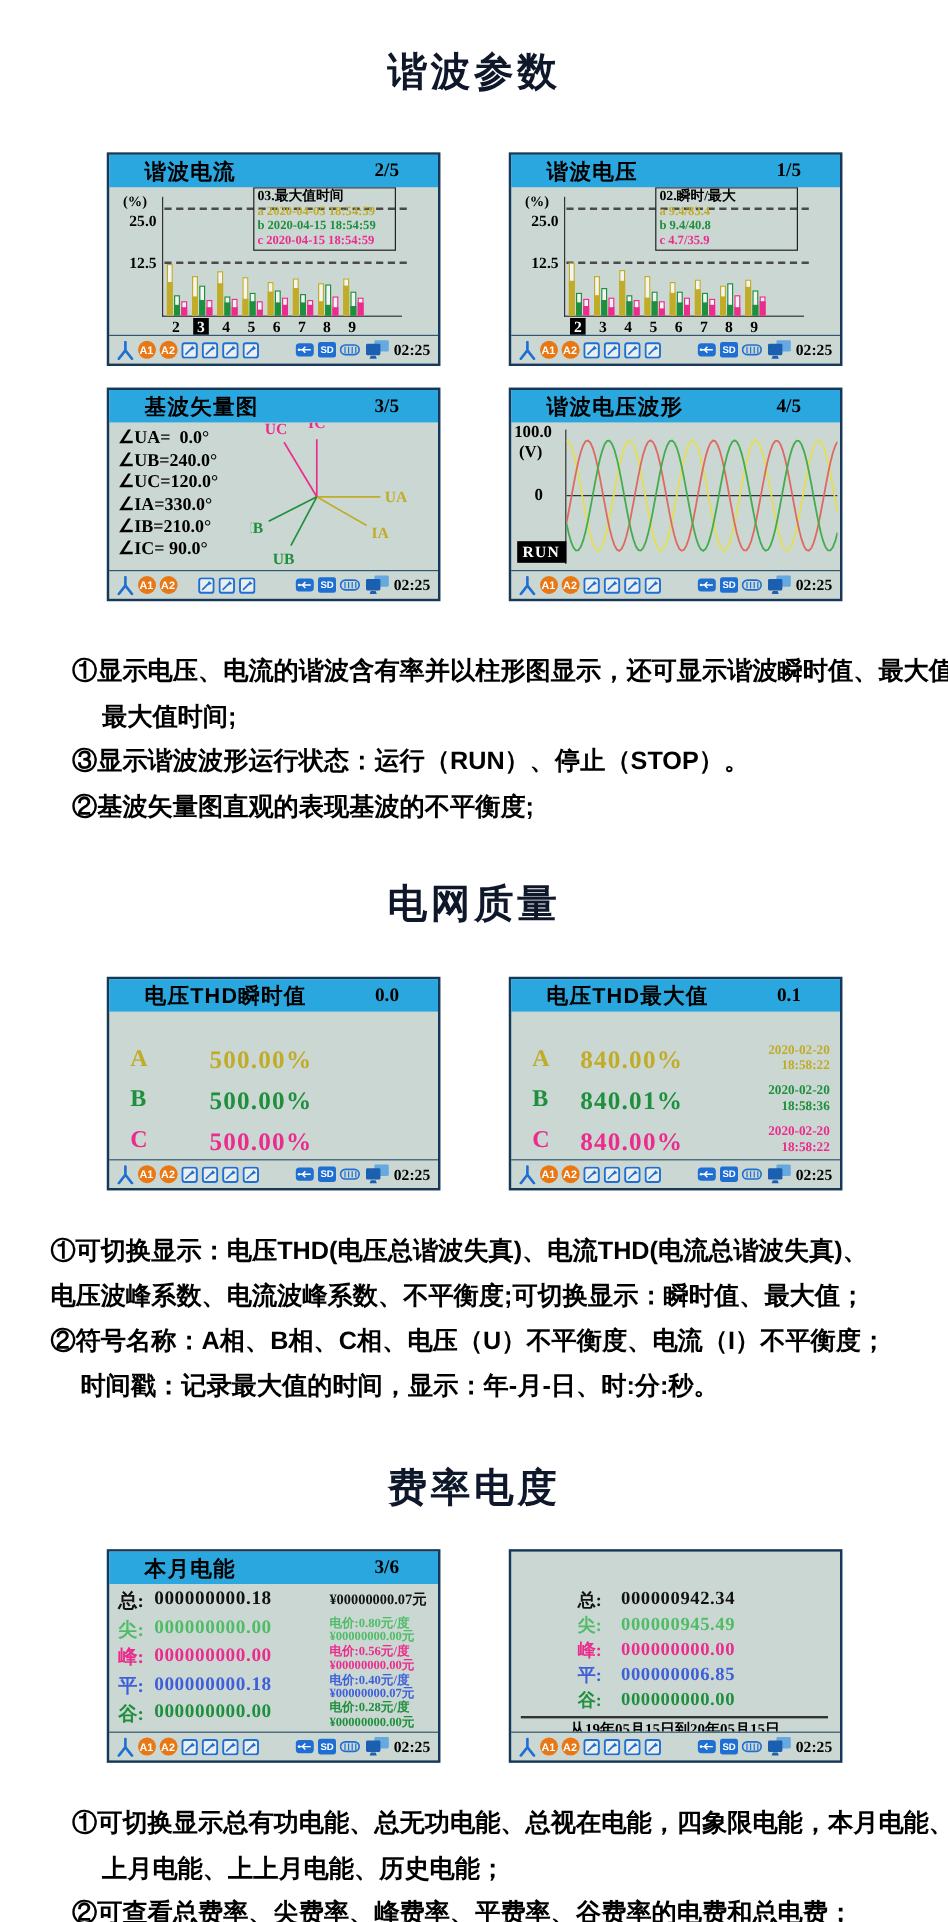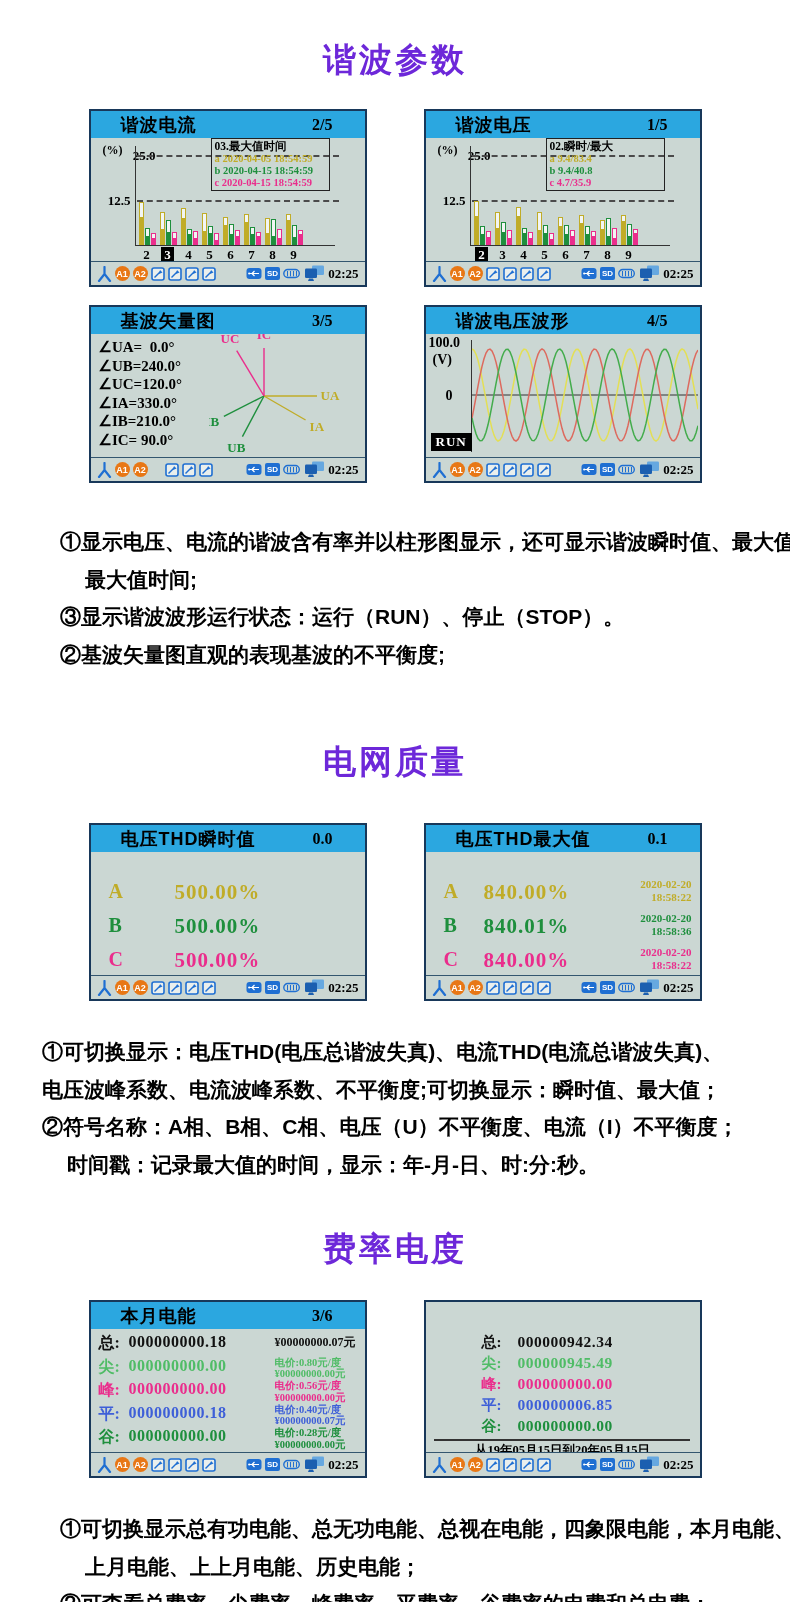--- a/index.html
+++ b/index.html
@@ -1,22 +1,22 @@
 <!DOCTYPE html>
 <html style="--c-a: #c0ac28; --c-b: #1e8f3d; --c-c: #ea2d8c; --c-jian: #4fbc66; --c-blue: #3e5fd8; --c-k: #111111; --c-header: #2ba7e0; --c-screen_bg: #cbd7d3; --c-border: #18385a; --c-icon_blue: #1f6fd2; --c-orange: #e87715; --c-wave_yellow: #e3df55; --c-wave_green: #43ac4c; --c-wave_red: #dd6a5e;"><head>
 <meta charset="utf-8">
 <style>
   html,body{margin:0;padding:0;background:#ffffff;}
   .page{width:790px;min-height:1602px;background:#fff;font-family:"Liberation Sans",sans-serif;color:#111;overflow:hidden;}
-  h2.sec-title{text-align:center;font-size:33px;font-weight:bold;letter-spacing:3px;color:#6d28d9;margin:0;}
+  h2.sec-title{text-align:center;font-size:33px;font-weight:bold;letter-spacing:3px;color:#0f172a;margin:0;}
   #t1{margin-top:38px;}
-  #t2{margin-top:67px;}
+  #t2{margin-top:40px;}
   #t3{margin-top:44px;}
   .row{display:flex;justify-content:center;gap:57px;}
-  .row-1{margin-top:26px;}
+  .row-1{margin-top:44px;}
   .row-2{margin-top:18px;}
   .row-thd{margin-top:38px;}
   .row-energy{margin-top:28px;}
   .notes{padding-left:60px;padding-right:40px;margin-top:40px;}
   .notes p{margin:0;font-size:21px;font-weight:bold;line-height:37.5px;color:#000;white-space:pre;}
   .notes p.ind{padding-left:25px;}
   .notes-grid{margin-top:32px;padding-left:42px;}
   .notes-tariff{margin-top:32px;}
 
   
@@ -28,21 +28,21 @@
   .sc-status{position:absolute;left:0;bottom:0;right:0;height:24px;border-top:1px solid #33566f;display:flex;align-items:center;gap:3px;padding:0 6px;box-sizing:border-box;}
   .sc-status .spacer{flex:1;}
   .badge{width:15px;height:15px;border-radius:50%;background:var(--c-orange);color:#fff;font-size:9px;font-weight:bold;display:flex;align-items:center;justify-content:center;font-family:"Liberation Sans",sans-serif;flex:0 0 auto;}
   .sd-chip{background:var(--c-icon_blue);color:#fff;font-size:8px;font-weight:bold;padding:2px 2px;border-radius:2px;font-family:"Liberation Sans",sans-serif;}
   .st-time{font-size:13px;font-weight:bold;color:#000;font-family:"Liberation Serif",serif;}
   .meter-gap{margin-left:14px;}
 
   
   .y-unit{position:absolute;left:12px;top:5px;font-size:12px;font-weight:bold;color:#000;}
   .tick{position:absolute;left:2px;width:38px;text-align:right;font-size:13px;font-weight:bold;color:#000;}
-  .tick.hi{top:10px;padding-left:25px;}
+  .tick.hi{top:20px;}
   .tick.lo{top:55px;}
   .grid{position:absolute;left:46px;width:202px;border-top:2px dashed #4a4a4a;height:0;}
   .g-hi{top:17px;}
   .g-lo{top:62px;}
   .axis-v{position:absolute;left:44px;top:8px;height:100px;width:1px;background:#333;}
   .axis-h{position:absolute;left:44px;top:107px;width:200px;height:1px;background:#333;}
   .plot{position:absolute;left:46px;top:0;width:210px;height:123px;}
   .bar-outer{position:absolute;width:5px;border:1px solid;background:rgba(255,255,255,0.75);box-sizing:border-box;}
   .bar-inner{position:absolute;left:-1px;bottom:-1px;width:5px;box-sizing:border-box;}
   .x-lab{position:absolute;top:109px;width:20px;text-align:center;font-size:13px;font-weight:bold;color:#000;font-family:"Liberation Serif",serif;}

